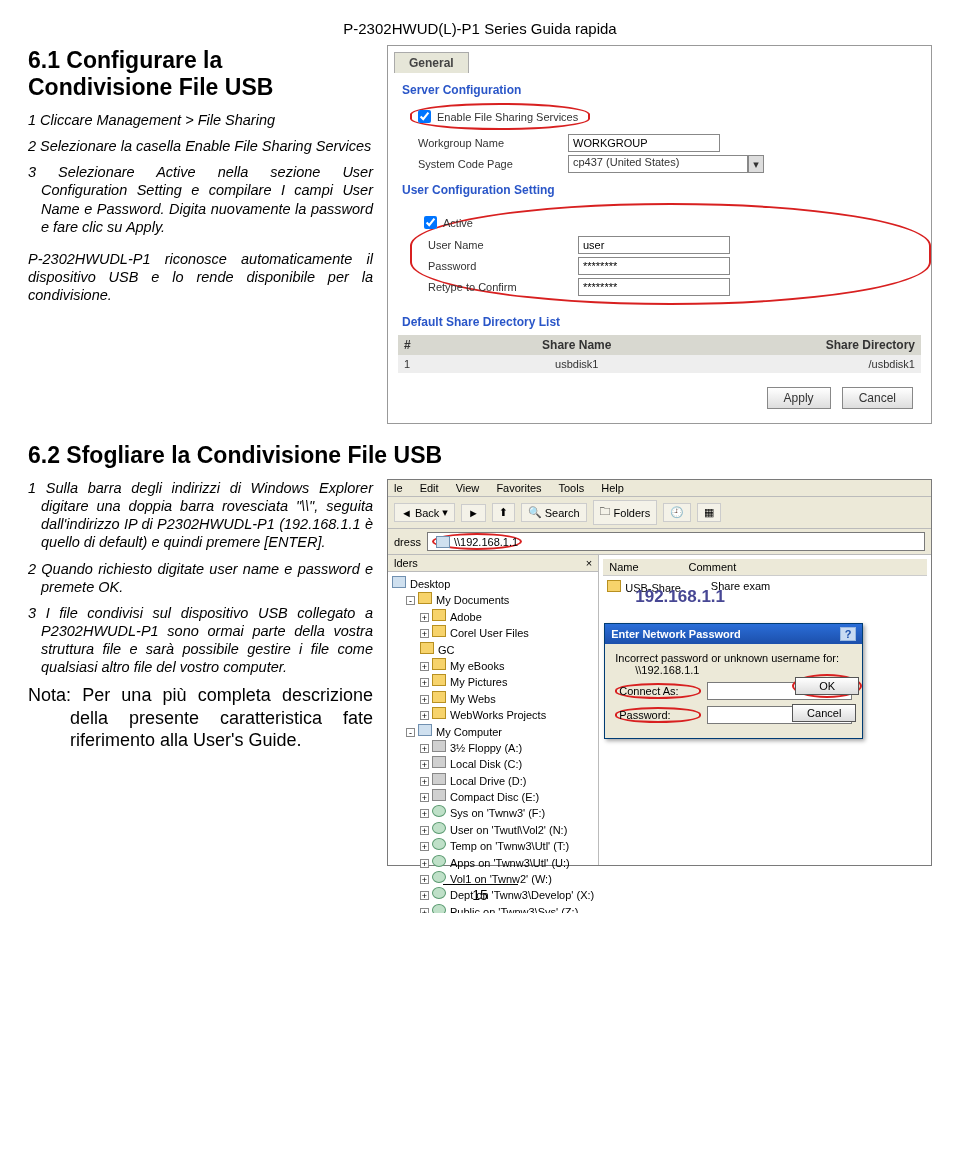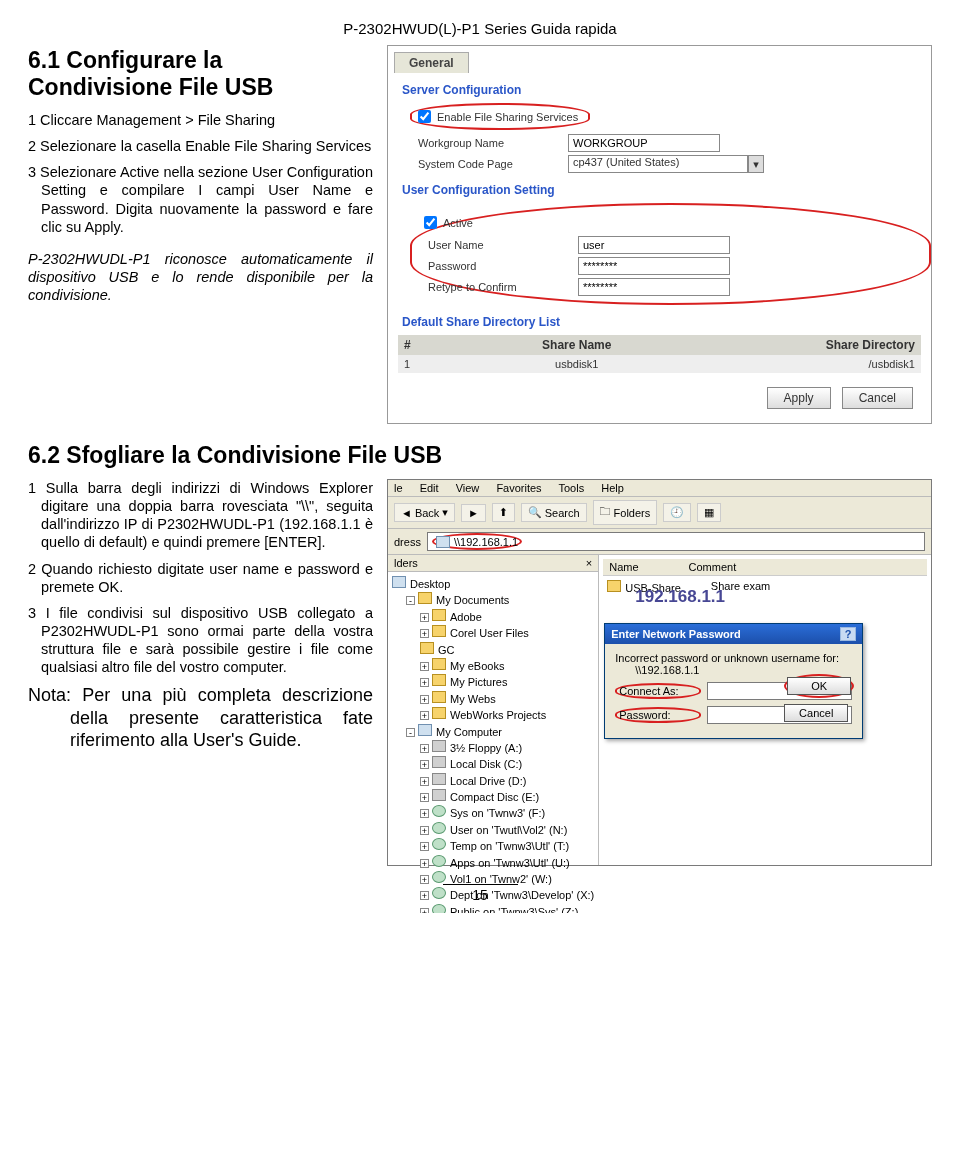--- a/index.html
+++ b/index.html
@@ -30,20 +30,21 @@
     font-weight: bold;
     margin: 2px 0 10px 0;
   }
   .step {
     font-size: 14.5px;
     line-height: 1.25;
     margin: 0 0 8px 0;
     text-align: justify;
     padding-left: 13px;
     text-indent: -13px;
+    font-style: italic;
   }
   .para {
     font-size: 14.5px;
     line-height: 1.25;
     margin: 14px 0 8px 0;
     text-align: justify;
     font-style: italic;
   }
   .note {
     font-size: 18px;
@@ -282,21 +283,21 @@
   .dlg-row { display: flex; align-items: center; margin: 6px 0; gap: 6px; }
   .dlg-row .dl { flex: 0 0 78px; }
   .dlg-input {
     border: 1px solid #7a7a7a;
     background: #fff;
     height: 18px;
     flex: 1;
   }
   .dlg-btns {
     position: absolute;
-    right: 8px; top: 30px;
+    right: 0; top: 30px;
     display: flex;
     flex-direction: column;
     gap: 6px;
   }
   .dlg-btn {
     width: 64px;
     border: 1px solid #555;
     background: linear-gradient(#fff,#ddd);
     text-align: center;
     padding: 2px 0;

